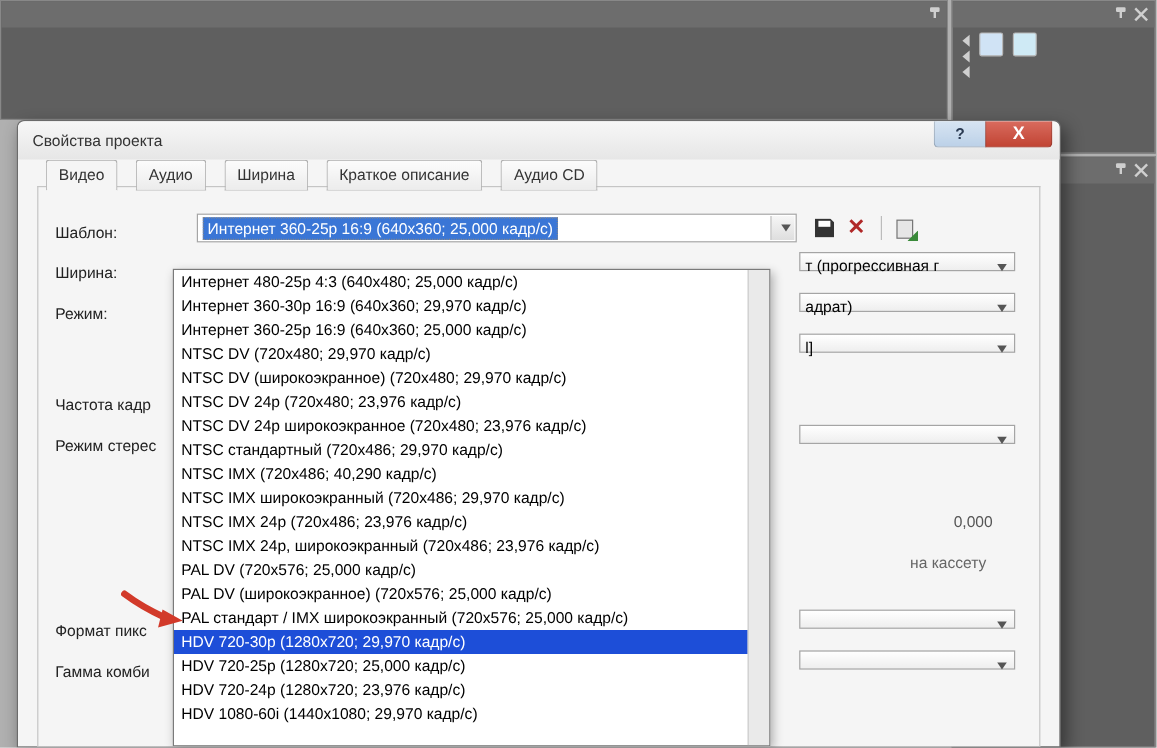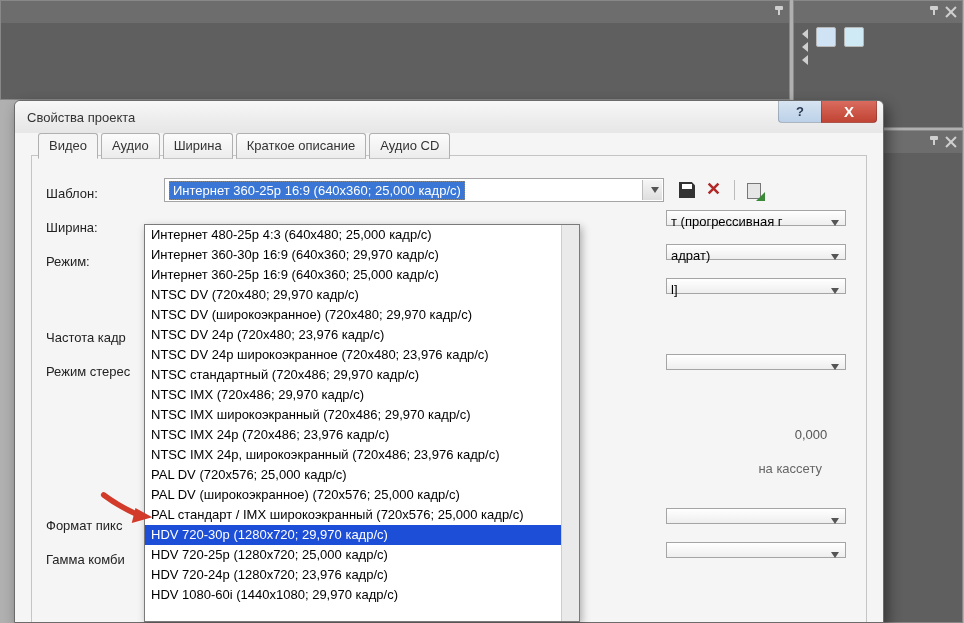--- a/index.html
+++ b/index.html
@@ -107,21 +107,21 @@
     position:absolute; left:16px; top:54px; right:16px; bottom:0;
     background:#f5f5f5;
     border:1px solid #c5c5c5;
     border-bottom:none;
   }
 
   
   .tabs {
     display:flex;
     align-items:flex-end;
-    gap:4px;
+    gap:16px;
     margin:-1px 0 0 6px;
     position:relative;
     top:-22px;
   }
   .tab {
     padding:4px 10px 5px;
     background:linear-gradient(#fcfcfc,#ececec);
     border:1px solid #b0b0b0;
     border-bottom-color:#c5c5c5;
     border-radius:3px 3px 0 0;
@@ -207,21 +207,21 @@
 
   .numeric-right {
     position:absolute; right:6px; width:70px; text-align:center; color:#555;
   }
 
   
   .dropdown {
     position:absolute;
     left:144px;
     top:224px;
-    width:436px;
+    width:498px;
     height:398px;
     background:#fff;
     border:1px solid #7a7a7a;
     z-index:50;
     box-shadow: 2px 3px 8px rgba(0,0,0,.3);
     overflow:hidden;
   }
   .dropdown .scrollbar {
     position:absolute; right:0; top:0; bottom:0; width:18px;
     background:#eaeaea; border-left:1px solid #cdcdcd;
@@ -369,21 +369,21 @@
 <div class="dropdown">
   <div id="dd-opts">
       <div class="opt">Интернет 480-25p 4:3 (640x480; 25,000 кадр/с)</div>
       <div class="opt">Интернет 360-30p 16:9 (640x360; 29,970 кадр/с)</div>
       <div class="opt">Интернет 360-25p 16:9 (640x360; 25,000 кадр/с)</div>
       <div class="opt">NTSC DV (720x480; 29,970 кадр/с)</div>
       <div class="opt">NTSC DV (широкоэкранное) (720x480; 29,970 кадр/с)</div>
       <div class="opt">NTSC DV 24p (720x480; 23,976 кадр/с)</div>
       <div class="opt">NTSC DV 24p широкоэкранное (720x480; 23,976 кадр/с)</div>
       <div class="opt">NTSC стандартный (720x486; 29,970 кадр/с)</div>
-      <div class="opt">NTSC IMX (720x486; 29,970 кадр/с)</div>
+      <div class="opt">NTSC IMX (720x486; 40,290 кадр/с)</div>
       <div class="opt">NTSC IMX широкоэкранный (720x486; 29,970 кадр/с)</div>
       <div class="opt">NTSC IMX 24p (720x486; 23,976 кадр/с)</div>
       <div class="opt">NTSC IMX 24p, широкоэкранный (720x486; 23,976 кадр/с)</div>
       <div class="opt">PAL DV (720x576; 25,000 кадр/с)</div>
       <div class="opt">PAL DV (широкоэкранное) (720x576; 25,000 кадр/с)</div>
       <div class="opt">PAL стандарт / IMX широкоэкранный (720x576; 25,000 кадр/с)</div>
       <div class="opt hl">HDV 720-30p (1280x720; 29,970 кадр/с)</div>
       <div class="opt">HDV 720-25p (1280x720; 25,000 кадр/с)</div>
       <div class="opt">HDV 720-24p (1280x720; 23,976 кадр/с)</div>
       <div class="opt">HDV 1080-60i (1440x1080; 29,970 кадр/с)</div>

